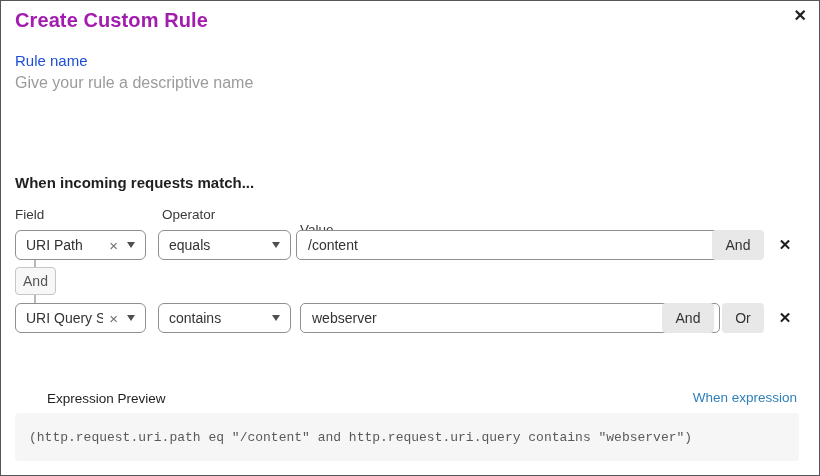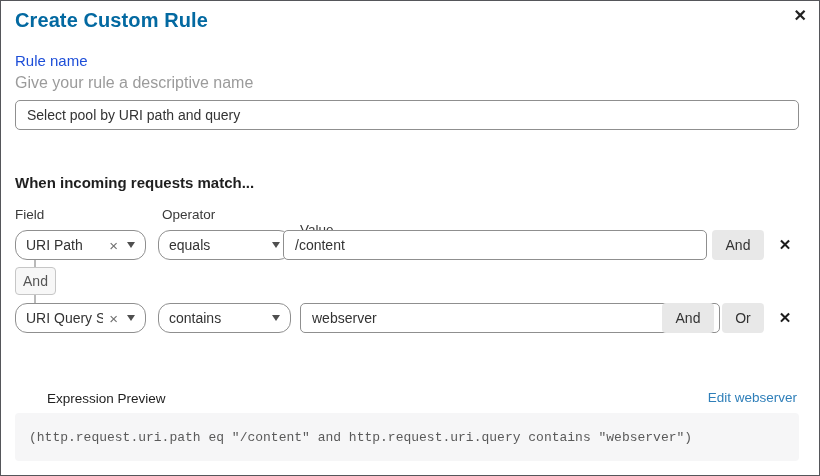--- a/index.html
+++ b/index.html
@@ -12,21 +12,21 @@
     height: 476px;
     background: #ffffff;
     border: 1px solid #55565a;
     overflow: hidden;
   }
 
   .abs { position: absolute; }
 
   .title {
     left: 14px; top: 8px;
-    font-size: 20px; font-weight: 700; color: #0369a1;
+    font-size: 20px; font-weight: 700; color: #a21caf;
     letter-spacing: .1px;
   }
 
   .close-btn {
     right: 12px; top: 5px;
     background: none; border: none; cursor: pointer;
     font-size: 16px; font-weight: 700; color: #222;
     font-family: "Liberation Sans", sans-serif;
     line-height: 20px;
   }
@@ -49,21 +49,21 @@
   .match-heading { left: 14px; top: 173px; font-size: 15px; font-weight: 700; color: #1f1f1f; }
 
   .col-label { top: 206px; font-size: 13.5px; color: #3a3a3a; }
   .col-field { left: 14px; }
   .col-operator { left: 145px; margin-left: 16px; }
   .col-value { left: 299px; margin-top: 15px; }
 
   .select {
     height: 30px;
     border: 1px solid #8f8f8f;
-    border-radius: 12px;
+    border-radius: 6px;
     background: #fff;
     display: flex; align-items: center;
     padding: 0 10px;
     font-size: 14px; color: #333;
     cursor: pointer;
   }
   .select .grow { flex: 1; white-space: nowrap; overflow: hidden; }
   .clear-x {
     font-size: 15px; color: #707070; line-height: 1;
     margin: 0 9px 0 6px; cursor: pointer;
@@ -73,21 +73,21 @@
     border-left: 4.5px solid transparent;
     border-right: 4.5px solid transparent;
     border-top: 6px solid #4f4f4f;
     flex: none;
   }
 
   .row1 { top: 229px; }
   .row2 { top: 302px; }
   .sel-field { left: 14px; width: 131px; }
   .sel-op { left: 157px; width: 133px; }
-  .val-input-1 { left: 282px; top: 229px; width: 424px; border-radius: 5px; }
+  .val-input-1 { left: 295px; top: 229px; width: 424px; border-radius: 5px; }
   .val-input-2 { left: 299px; top: 302px; width: 420px; border-radius: 5px; }
 
   .conj-btn {
     height: 30px;
     background: #e8e8e8;
     border: none; border-radius: 4px;
     font-size: 14px; color: #333;
     font-family: "Liberation Sans", sans-serif;
     cursor: pointer;
   }
@@ -141,21 +141,20 @@
 </head>
 <body>
 
 <div class="dialog">
 
   <div class="abs title">Create Custom Rule</div>
   <button class="abs close-btn">✕</button>
 
   <div class="abs section-label">Rule name</div>
   <div class="abs hint">Give your rule a descriptive name</div>
-  <input class="abs text-input rule-name-input" value="Select pool by URI path and query" style="">
 
   <div class="abs match-heading">When incoming requests match...</div>
 
   <div class="abs col-label col-field">Field</div>
   <div class="abs col-label col-operator">Operator</div>
   <div class="abs col-label col-value">Value</div>
 
   <div class="abs select sel-field row1">
     <span class="grow">URI Path</span>
     <span class="clear-x">×</span>
@@ -181,18 +180,18 @@
   <div class="abs select sel-op row2">
     <span class="grow">contains</span>
     <span class="chev"></span>
   </div>
   <input class="abs text-input val-input-2" value="webserver" style="">
   <button class="abs conj-btn and-2">And</button>
   <button class="abs conj-btn or-2">Or</button>
   <button class="abs remove-btn rm-2">✕</button>
 
   <div class="abs expr-label">Expression Preview</div>
-  <a class="abs edit-link">Edit webserver</a>
+  <a class="abs edit-link">When expression</a>
   <div class="abs code-block">
     <span class="code-text">(http.request.uri.path eq "/content" and http.request.uri.query contains "webserver")</span>
   </div>
 
 </div>
 
 </body></html>

